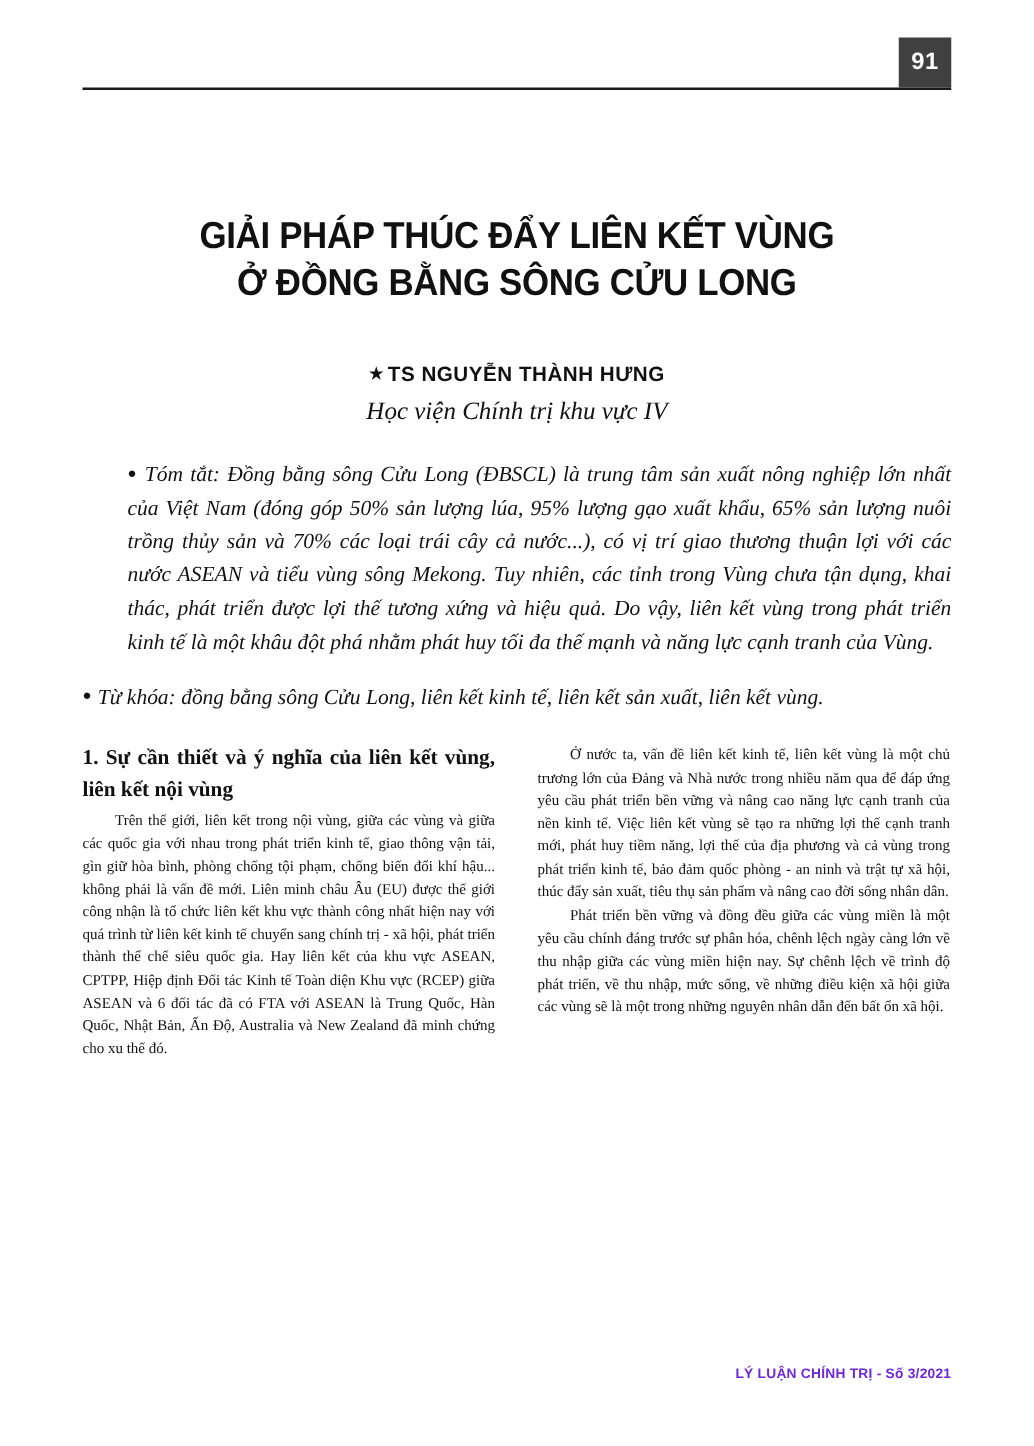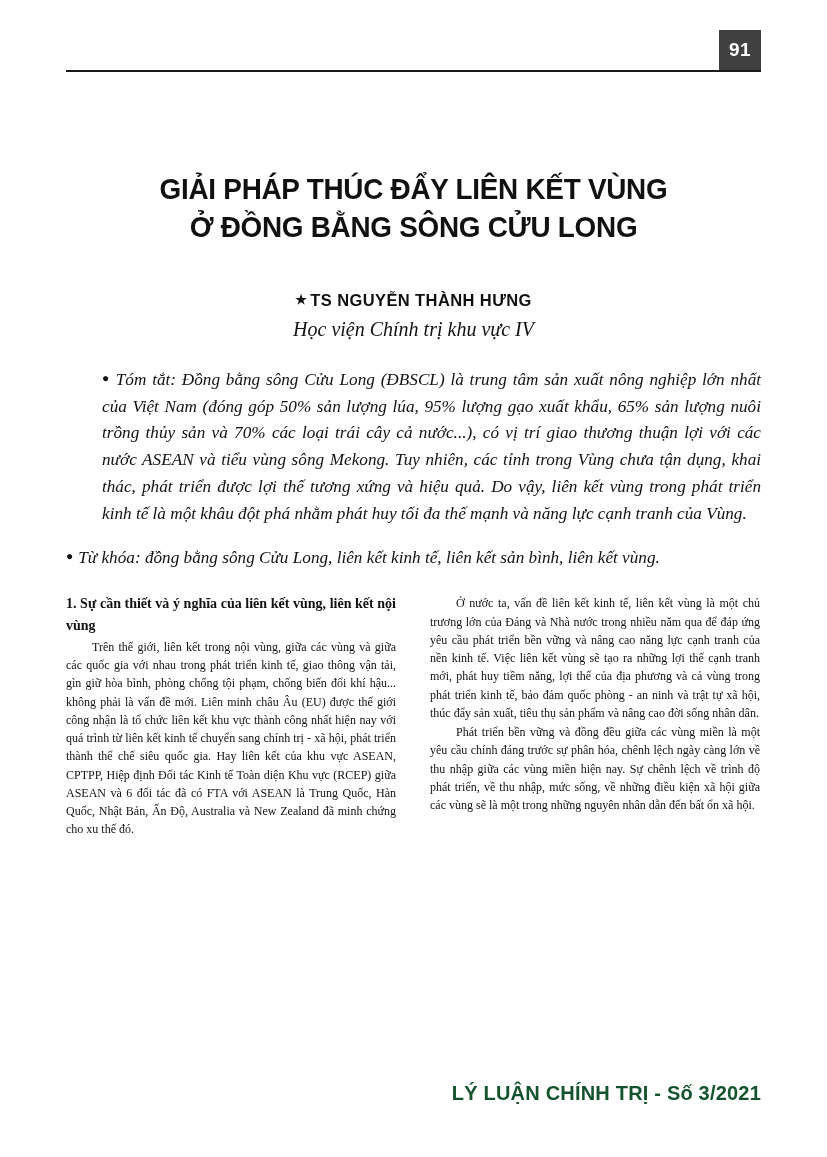--- a/index.html
+++ b/index.html
@@ -112,21 +112,21 @@
     margin-top: 22px;
     display: flex;
     gap: 34px;
   }
   .col {
     width: 330px;
   }
   .section-head {
     font-family: "Liberation Serif", serif;
     font-weight: bold;
-    font-size: 14px;
+    font-size: 17px;
     line-height: 1.52;
     text-align: justify;
     color: #111111;
   }
   .para {
     font-size: 12px;
     line-height: 1.52;
     text-align: justify;
     text-indent: 26px;
     color: #111111;
@@ -134,23 +134,23 @@
   }
   .para.first-after-head {
     margin-top: 2px;
   }
   .footer {
     position: absolute;
     bottom: 52px;
     right: 66px;
     font-family: "Liberation Sans", sans-serif;
     font-weight: bold;
-    font-size: 20px;
+    font-size: 11px;
     letter-spacing: 0.2px;
-    color: #14532d;
+    color: #6d28d9;
   }
 </style>
 </head>
 <body>
 
 <div class="page">
 
   <div class="page-number-badge">91</div>
   <div class="top-rule"></div>
 
@@ -164,21 +164,21 @@
     <div class="author-line">
       <span class="star">★</span><span>TS NGUYỄN THÀNH HƯNG</span>
     </div>
     <div class="affiliation">Học viện Chính trị khu vực IV</div>
 
     <div class="abstract">
       <span class="bullet">●</span><span>Tóm tắt: Đồng bằng sông Cửu Long (ĐBSCL) là trung tâm sản xuất nông nghiệp lớn nhất của Việt Nam (đóng góp 50% sản lượng lúa, 95% lượng gạo xuất khẩu, 65% sản lượng nuôi trồng thủy sản và 70% các loại trái cây cả nước...), có vị trí giao thương thuận lợi với các nước ASEAN và tiểu vùng sông Mekong. Tuy nhiên, các tỉnh trong Vùng chưa tận dụng, khai thác, phát triển được lợi thế tương xứng và hiệu quả. Do vậy, liên kết vùng trong phát triển kinh tế là một khâu đột phá nhằm phát huy tối đa thế mạnh và năng lực cạnh tranh của Vùng.</span>
     </div>
 
     <div class="keywords">
-      <span class="bullet">●</span><span>Từ khóa: đồng bằng sông Cửu Long, liên kết kinh tế, liên kết sản bình, liên kết vùng.</span>
+      <span class="bullet">●</span><span>Từ khóa: đồng bằng sông Cửu Long, liên kết kinh tế, liên kết sản xuất, liên kết vùng.</span>
     </div>
 
     <div class="columns">
       <div class="col">
         <div class="section-head">1. Sự cần thiết và ý nghĩa của liên kết vùng, liên kết nội vùng</div>
         <div class="para first-after-head">Trên thế giới, liên kết trong nội vùng, giữa các vùng và giữa các quốc gia với nhau trong phát triển kinh tế, giao thông vận tải, gìn giữ hòa bình, phòng chống tội phạm, chống biến đổi khí hậu... không phải là vấn đề mới. Liên minh châu Âu (EU) được thế giới công nhận là tổ chức liên kết khu vực thành công nhất hiện nay với quá trình từ liên kết kinh tế chuyển sang chính trị - xã hội, phát triển thành thể chế siêu quốc gia. Hay liên kết của khu vực ASEAN, CPTPP, Hiệp định Đối tác Kinh tế Toàn diện Khu vực (RCEP) giữa ASEAN và 6 đối tác đã có FTA với ASEAN là Trung Quốc, Hàn Quốc, Nhật Bản, Ấn Độ, Australia và New Zealand đã minh chứng cho xu thế đó.</div>
       </div>
       <div class="col">
         <div class="para">Ở nước ta, vấn đề liên kết kinh tế, liên kết vùng là một chủ trương lớn của Đảng và Nhà nước trong nhiều năm qua để đáp ứng yêu cầu phát triển bền vững và nâng cao năng lực cạnh tranh của nền kinh tế. Việc liên kết vùng sẽ tạo ra những lợi thế cạnh tranh mới, phát huy tiềm năng, lợi thế của địa phương và cả vùng trong phát triển kinh tế, bảo đảm quốc phòng - an ninh và trật tự xã hội, thúc đẩy sản xuất, tiêu thụ sản phẩm và nâng cao đời sống nhân dân.</div>
         <div class="para">Phát triển bền vững và đồng đều giữa các vùng miền là một yêu cầu chính đáng trước sự phân hóa, chênh lệch ngày càng lớn về thu nhập giữa các vùng miền hiện nay. Sự chênh lệch về trình độ phát triển, về thu nhập, mức sống, về những điều kiện xã hội giữa các vùng sẽ là một trong những nguyên nhân dẫn đến bất ổn xã hội.</div>

